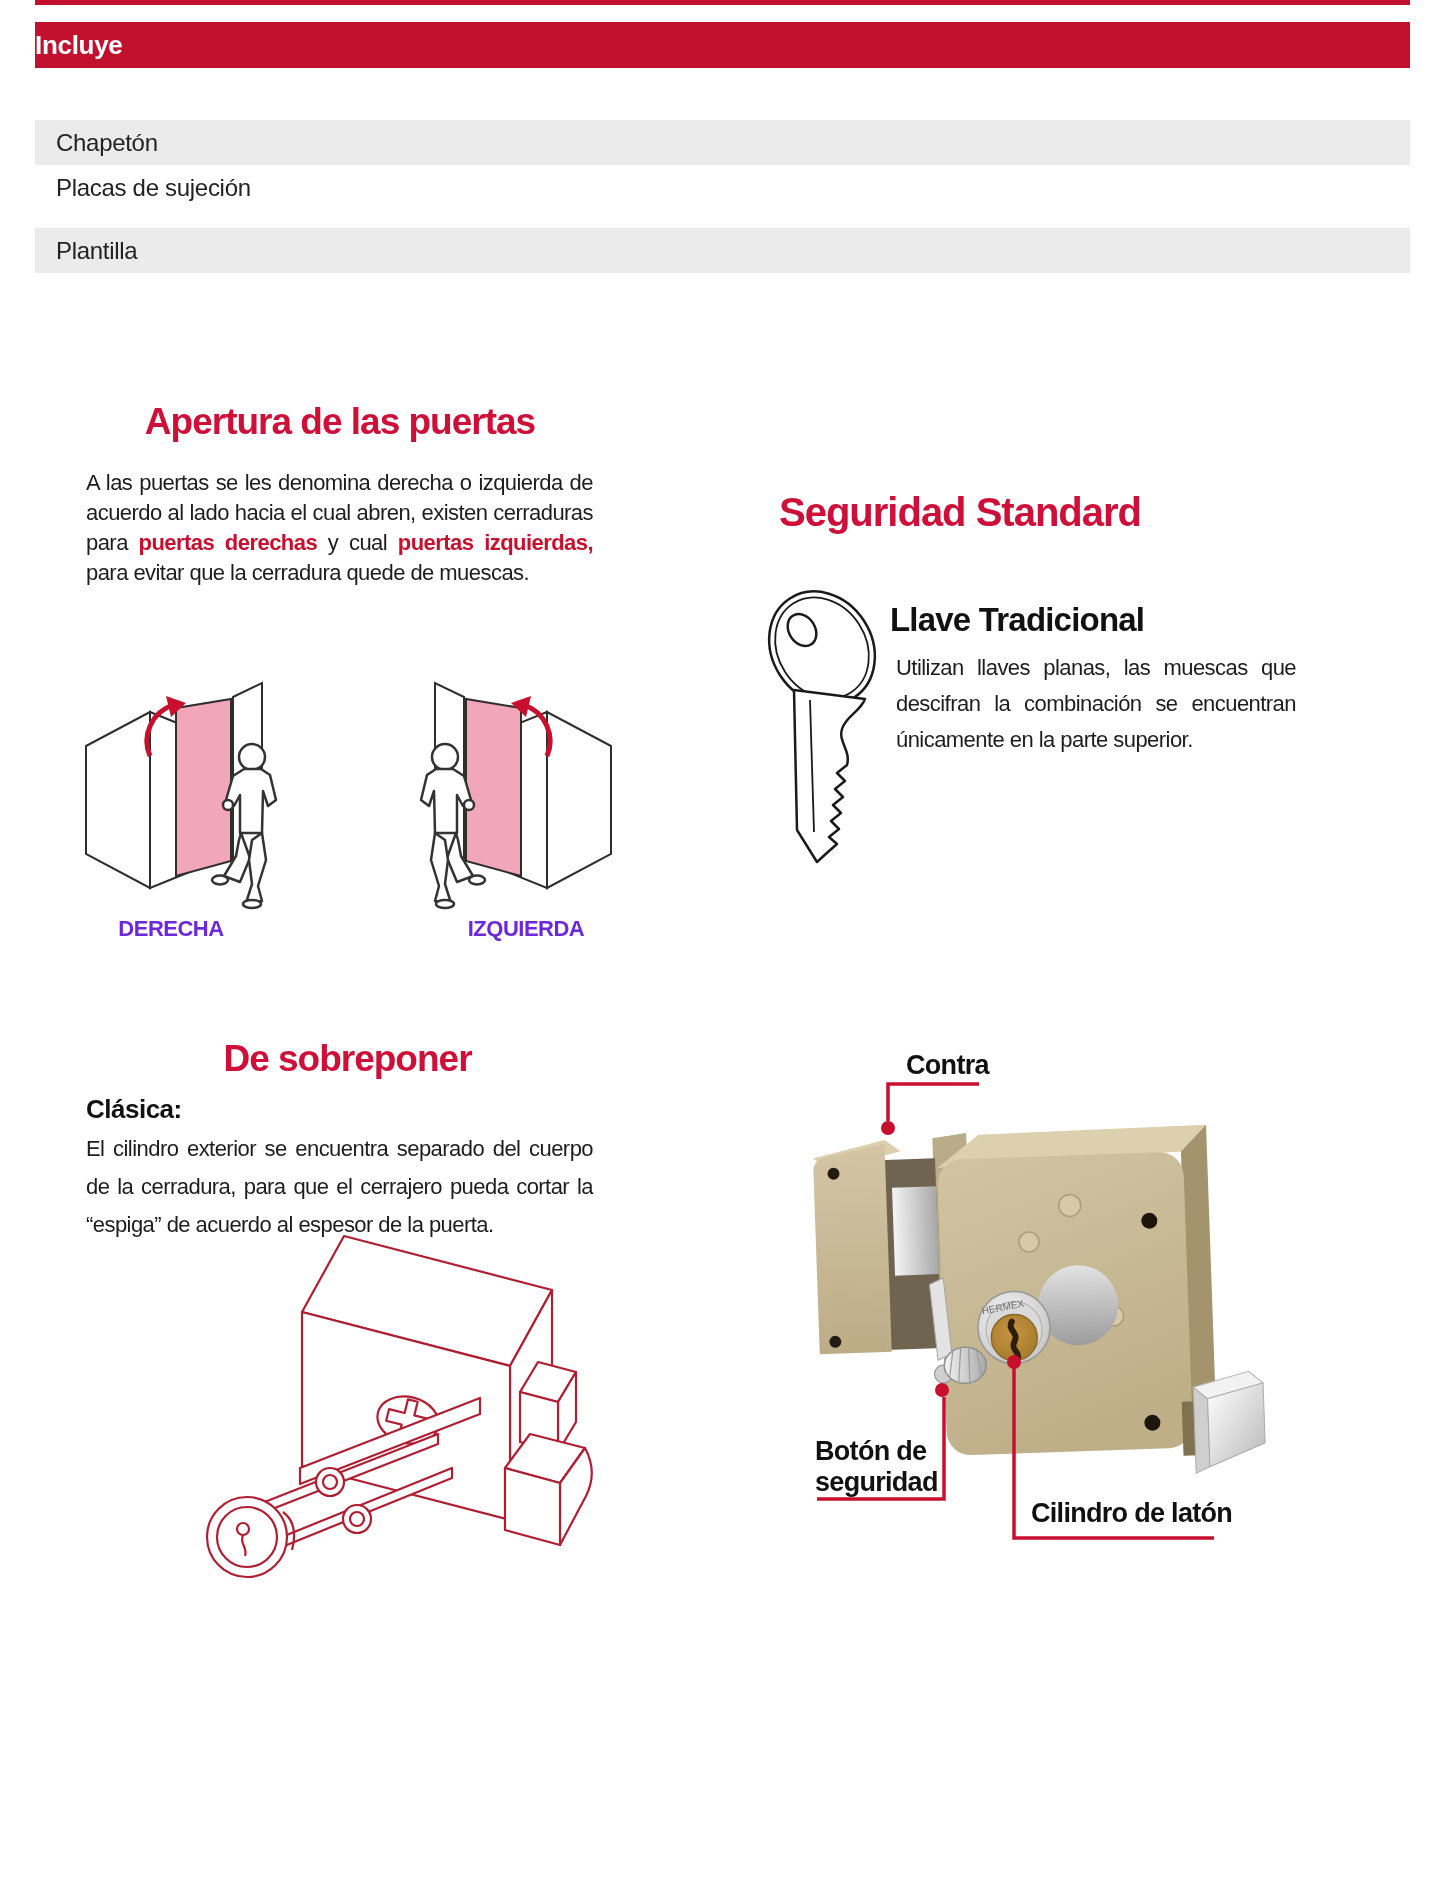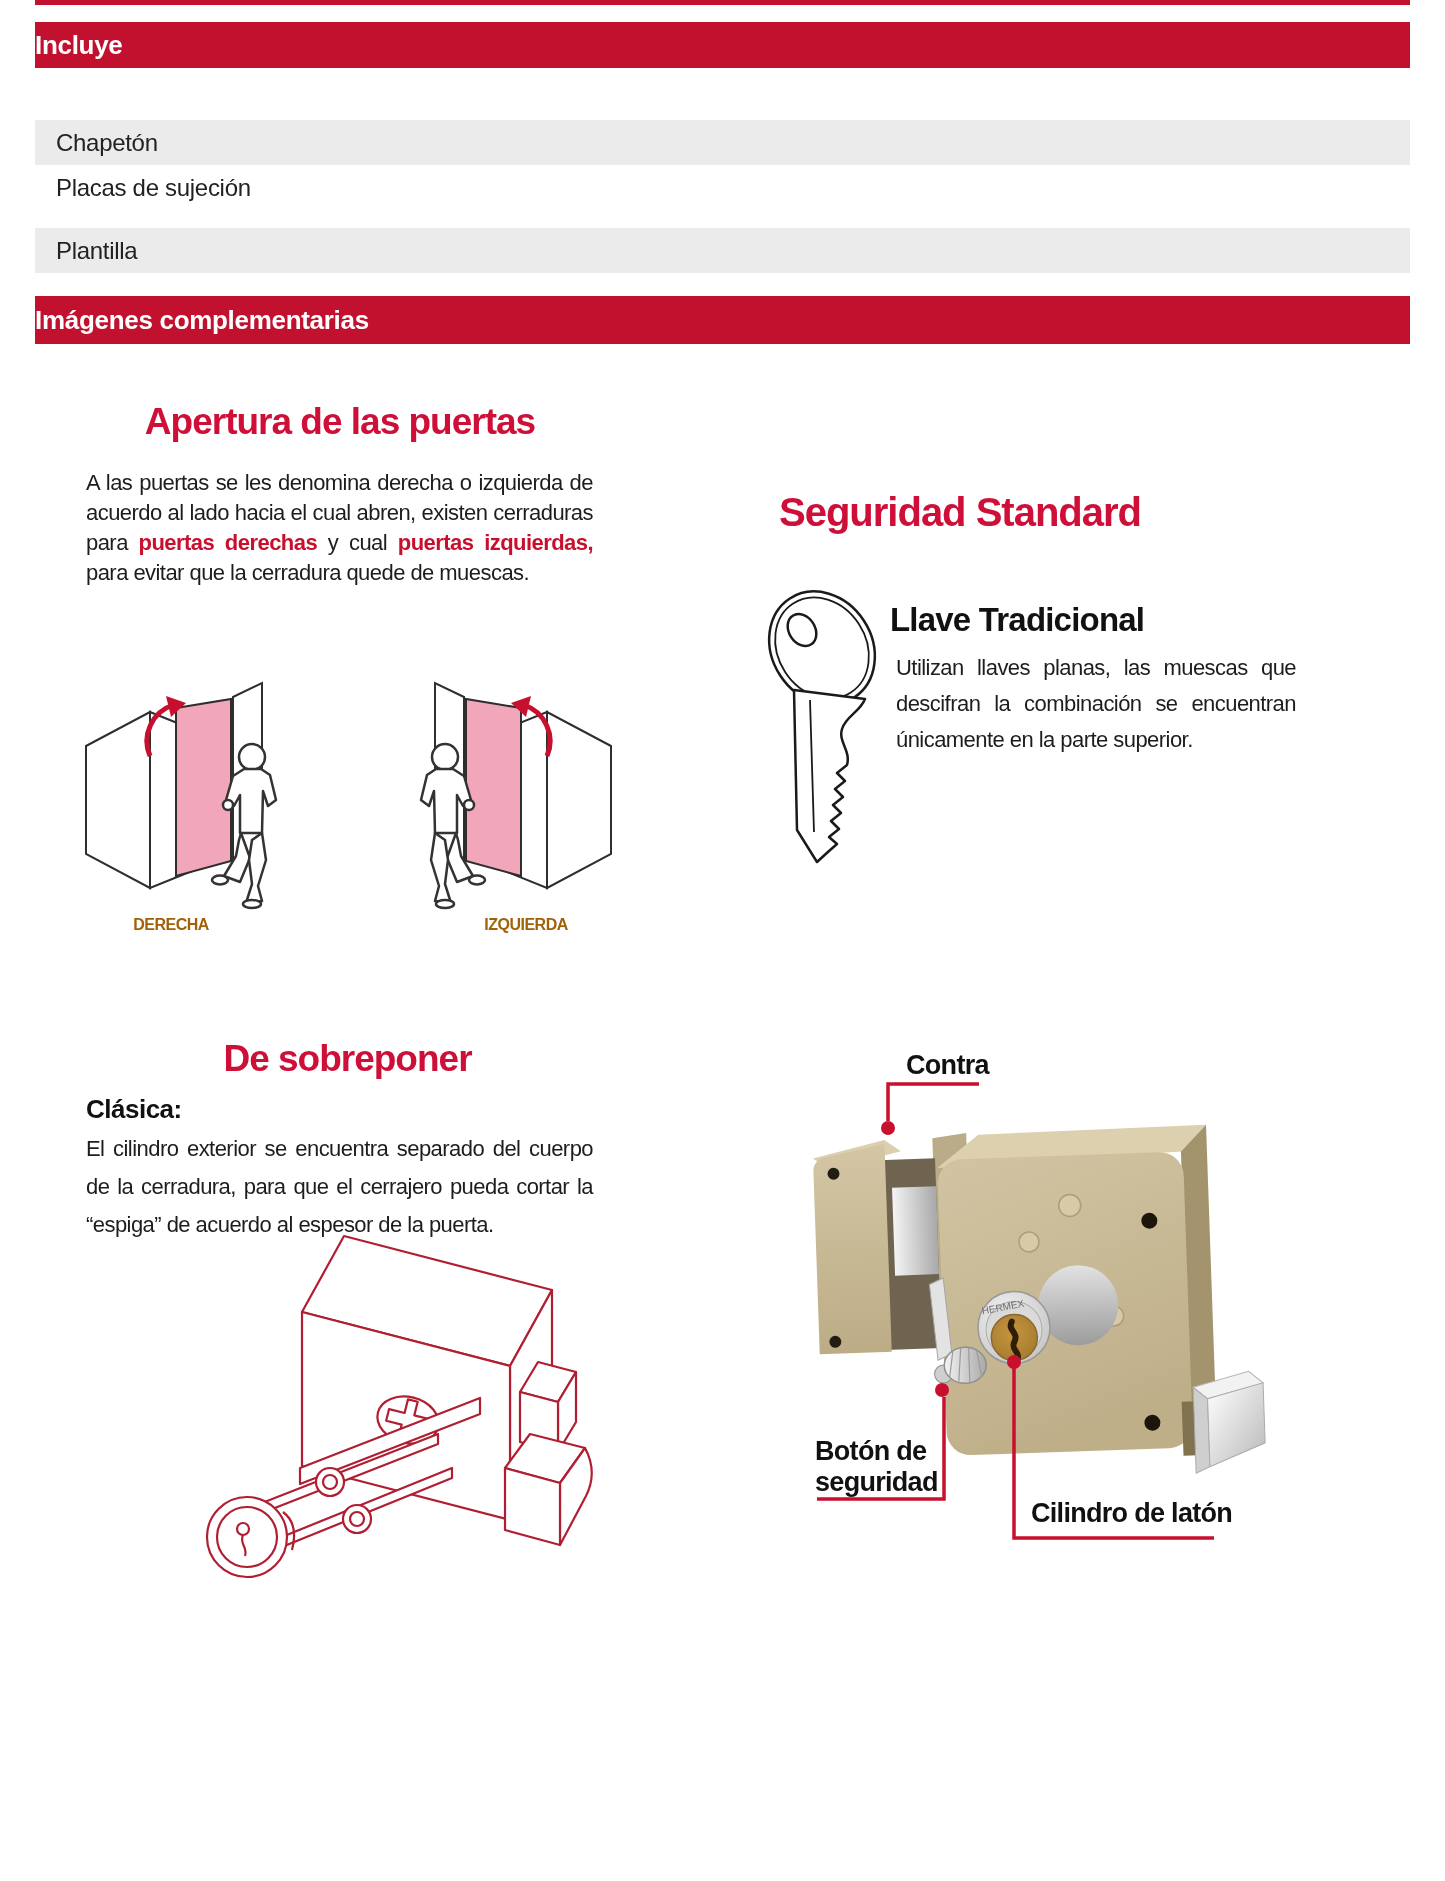--- a/index.html
+++ b/index.html
@@ -20,21 +20,21 @@
   .t-seguridad{left:700px;top:490px;width:520px;font-size:40px;}
   .t-sobreponer{left:90px;top:1038px;width:515px;font-size:37px;}
   .para{font-size:22px;letter-spacing:-0.55px;text-align:justify;color:#1d1d1d;}
   .p-apertura{left:86px;top:468px;width:507px;line-height:30px;}
   .p-llave{left:896px;top:650px;width:400px;line-height:36px;}
   .p-sobreponer{left:86px;top:1130px;width:507px;line-height:38px;}
   .boldred{color:#C8102E;font-weight:bold;}
   .subhead{font-weight:bold;color:#111;letter-spacing:-0.8px;}
   .s-llave{left:890px;top:601px;font-size:33px;}
   .s-clasica{left:86px;top:1094px;font-size:26px;letter-spacing:-0.5px;}
-  .doorlabel{font-weight:bold;font-size:16px;letter-spacing:-0.5px;color:#a16207;text-align:center;width:200px;}
+  .doorlabel{font-weight:bold;font-size:22px;letter-spacing:-0.5px;color:#6d28d9;text-align:center;width:200px;}
   .dl-derecha{left:71px;top:916px;}
   .dl-izquierda{left:426px;top:916px;}
   .callout-label{font-weight:bold;font-size:27px;letter-spacing:-0.7px;color:#111;}
   .cl-contra{left:906px;top:1050px;}
   .cl-boton{left:815px;top:1436px;line-height:31px;}
   .cl-boton span{display:block;}
   .cl-cilindro{left:1031px;top:1498px;}
   svg.overlay{position:absolute;left:0;top:0;width:1445px;height:1881px;}
 </style>
 </head>
@@ -51,23 +51,20 @@
   <div class="abs row row-gray r1">
     <span>Chapetón</span>
   </div>
   <div class="abs row r2">
     <span>Placas de sujeción</span>
   </div>
   <div class="abs row row-gray r3">
     <span>Plantilla</span>
   </div>
 
-  <div class="abs bar bar-imagenes">
-    <span>Imágenes complementarias</span>
-  </div>
 
   <svg class="overlay" viewBox="0 0 1445 1881">
     <defs>
       <linearGradient id="gradTan" x1="0" y1="0" x2="0" y2="1">
         <stop offset="0" stop-color="#D4C6A5"></stop>
           <stop offset="1" stop-color="#BCAC86"></stop>
       </linearGradient>
       <linearGradient id="gradBody" x1="0" y1="0" x2="0.3" y2="1">
         <stop offset="0" stop-color="#D2C4A3"></stop>
           <stop offset="1" stop-color="#BFAF89"></stop>

